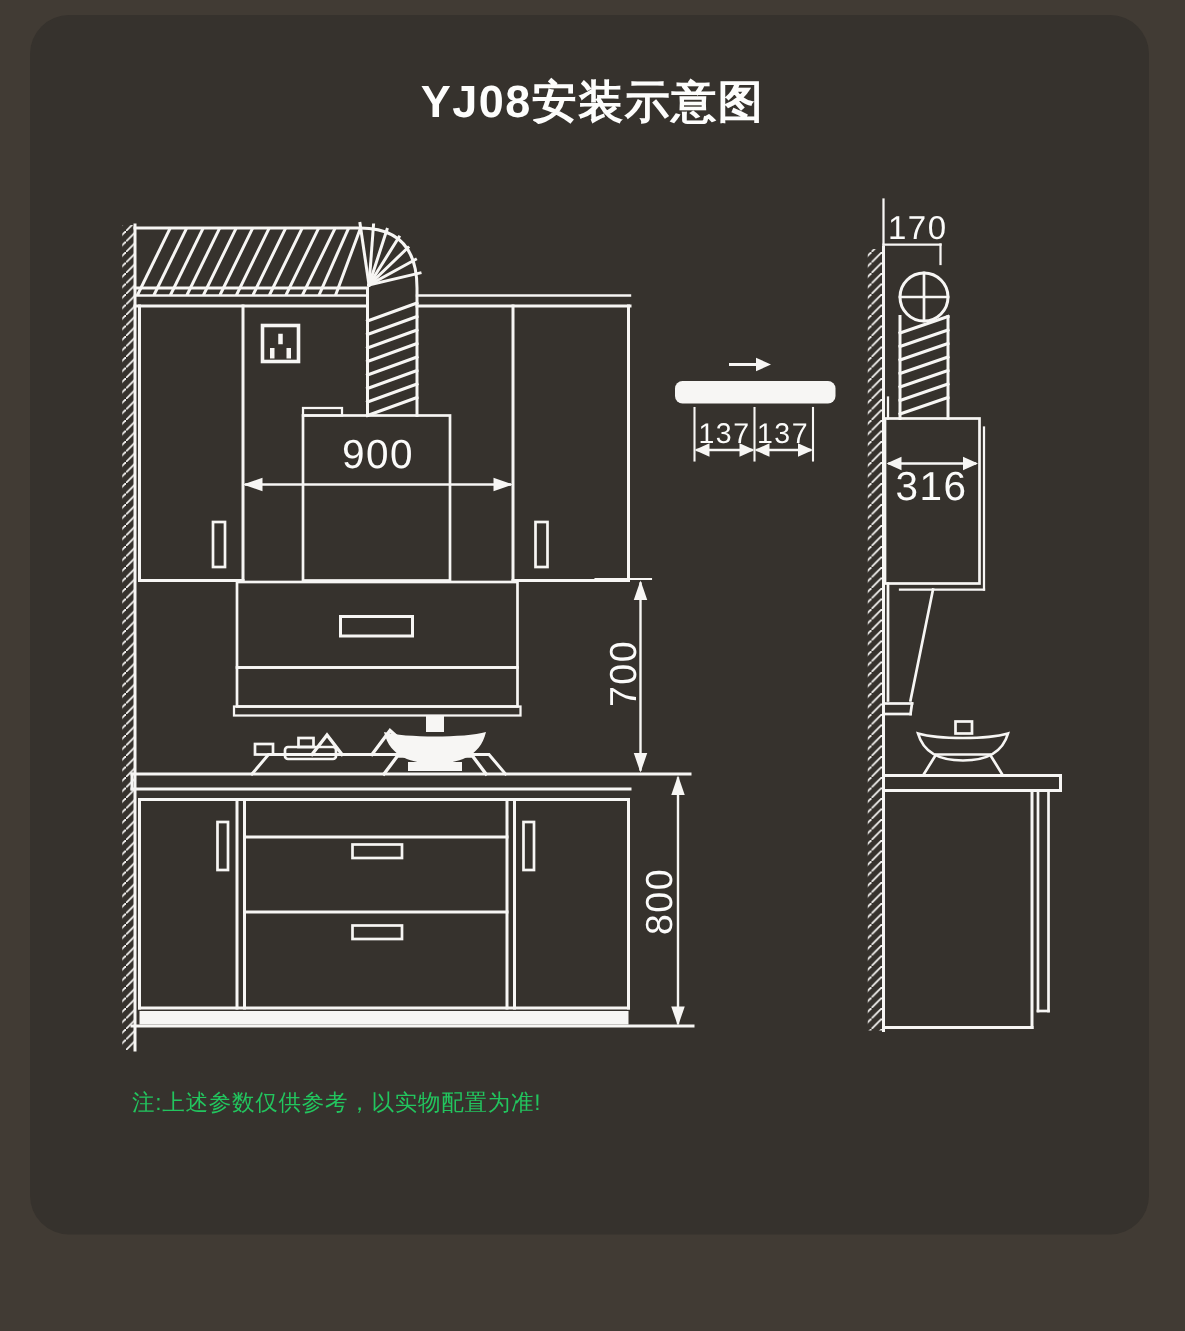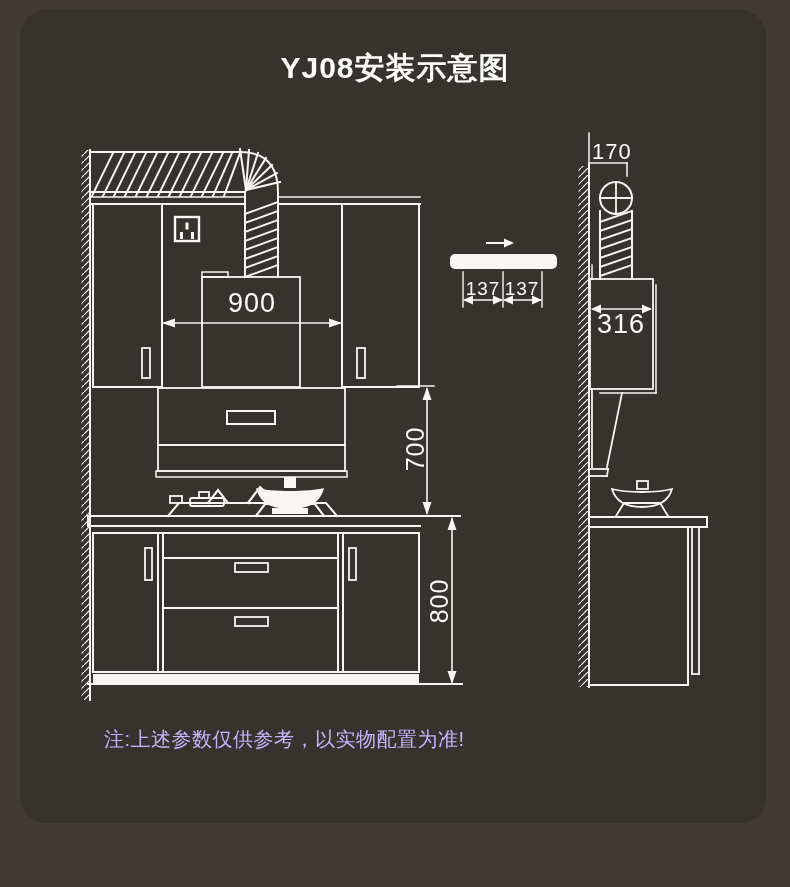--- a/index.html
+++ b/index.html
@@ -22,24 +22,23 @@
     left:0;top:48px;width:790px;
     text-align:center;
     color:#fdfdfc;
     font-size:30px;
     font-weight:bold;
     letter-spacing:1px;
   }
   .footnote{
     position:absolute;
     left:88px;top:726px;
-    color:#c4b5fd;
-    font-size:20px;
+    color:#22c55e;
+    font-size:15px;
     letter-spacing:0.5px;
-    margin-left:16px;
   }
   svg{position:absolute;left:0;top:0;}
   svg text{
     fill:#fbfbfa;
     font-family:"Liberation Sans", sans-serif;
     letter-spacing:1px;
   }
 </style>
 </head>
 <body>

